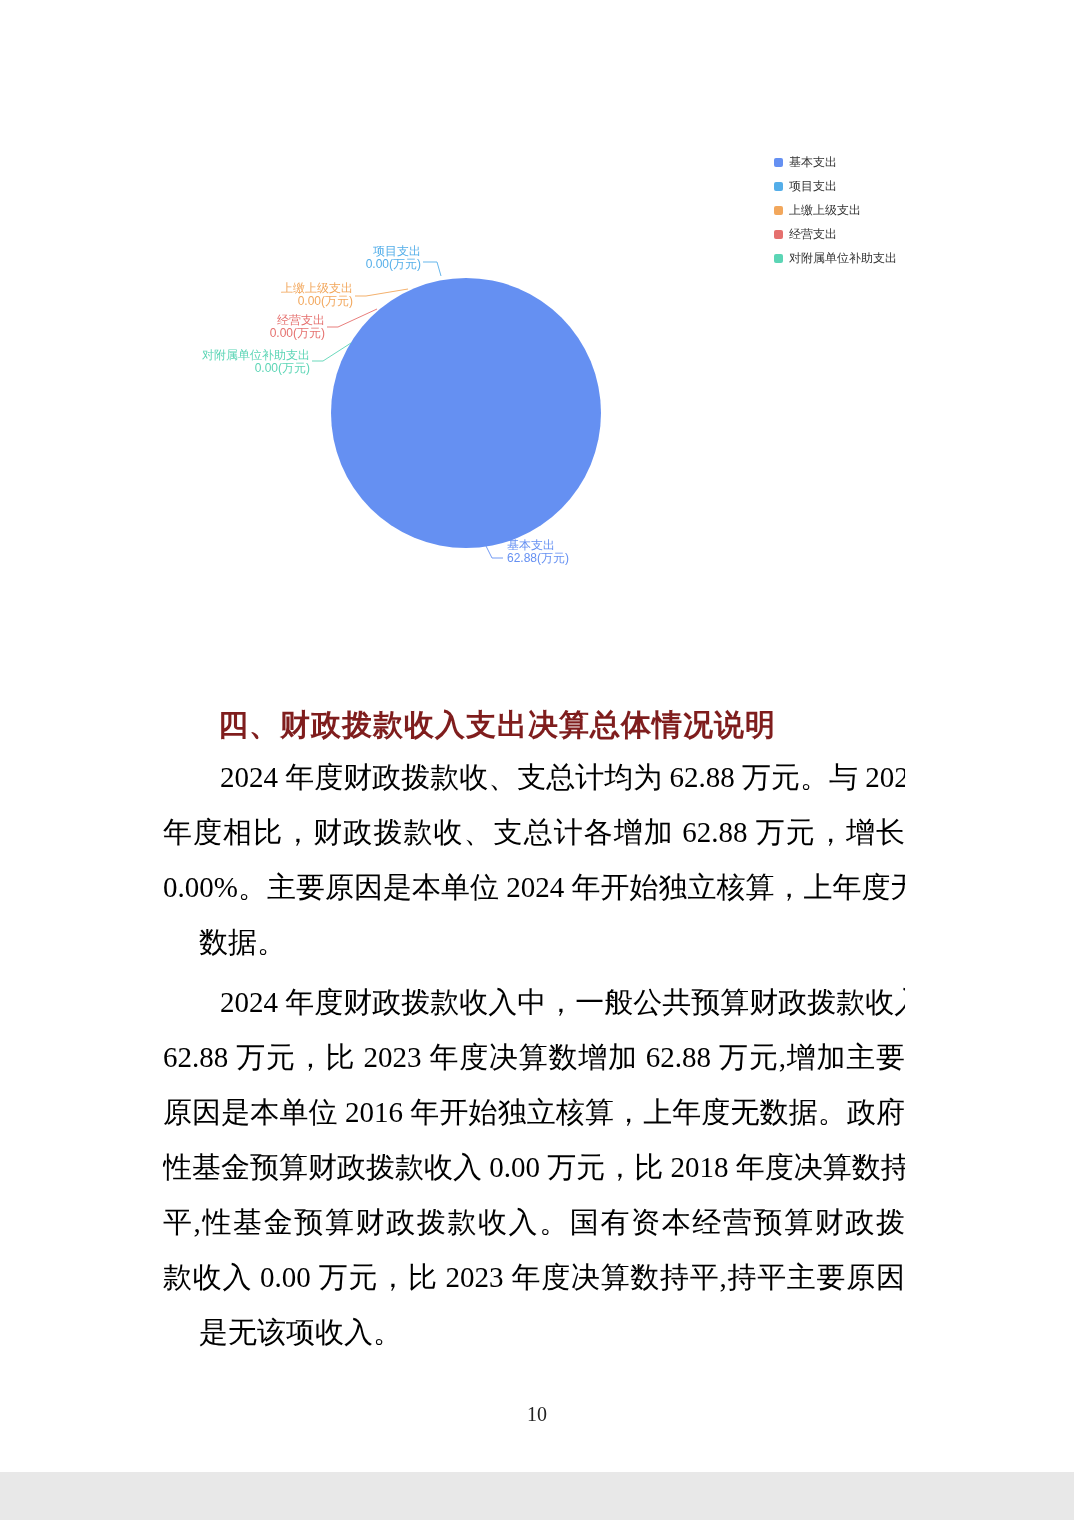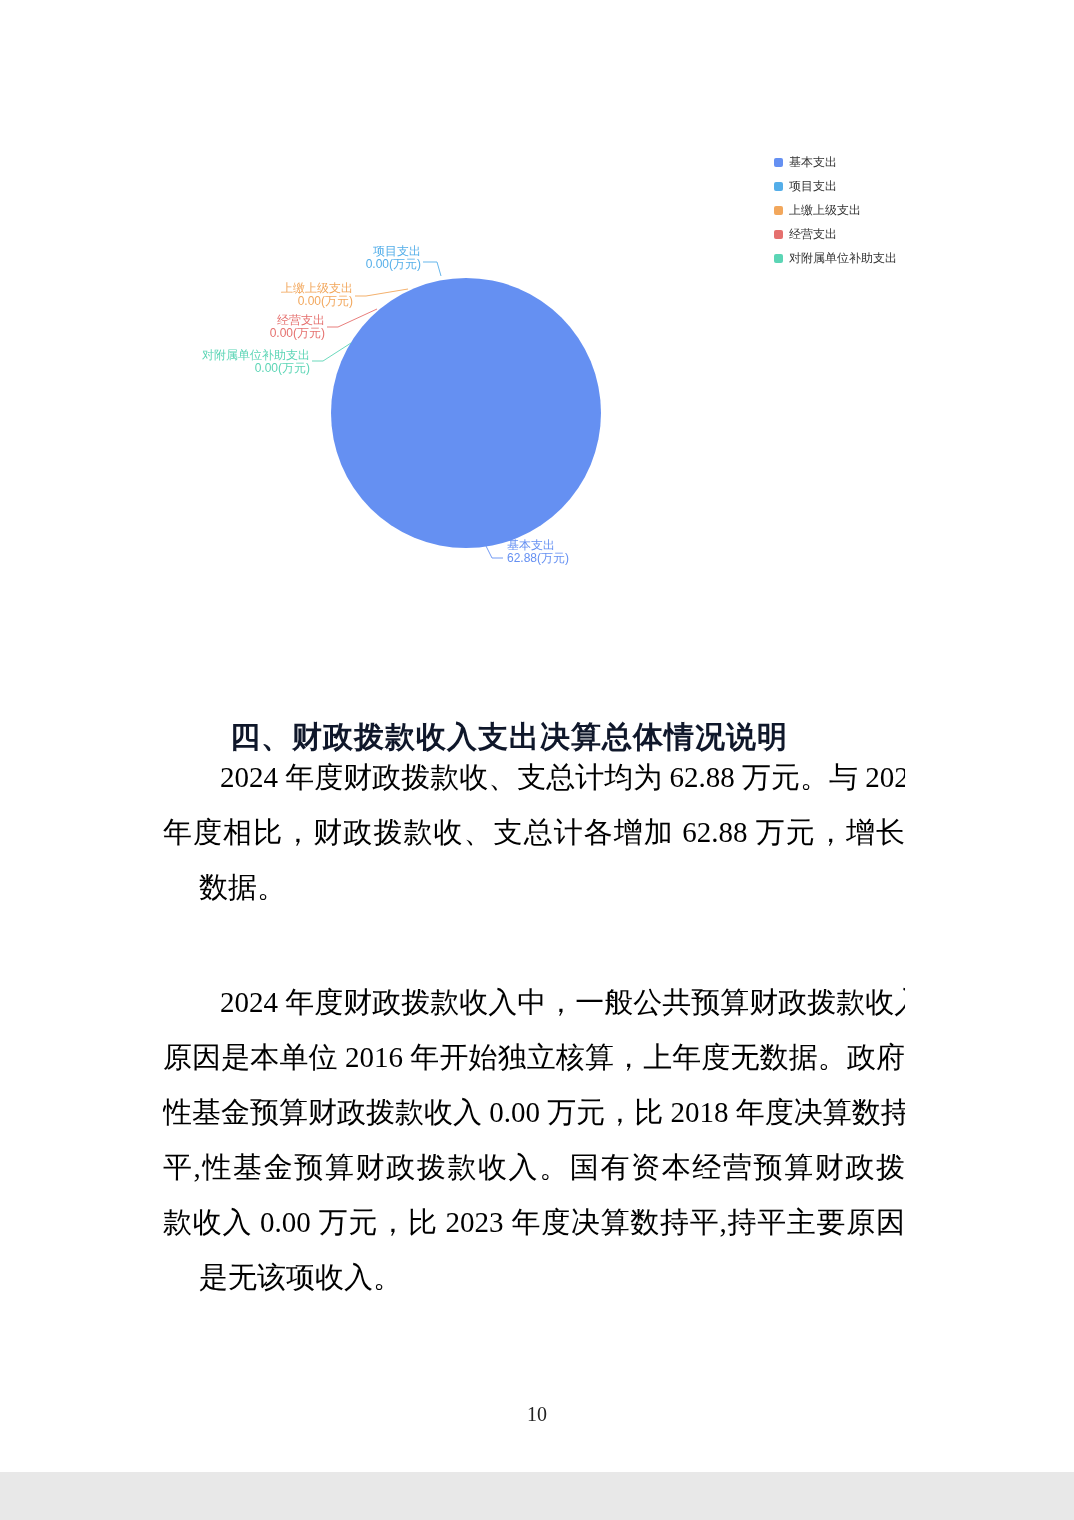--- a/index.html
+++ b/index.html
@@ -30,24 +30,24 @@
     position:absolute;
     font-family:"Liberation Sans","DejaVu Sans",sans-serif;
     font-size:12px;line-height:13px;
     white-space:nowrap;
   }
   .plabel.right{text-align:right;}
   .plabel.left{text-align:left;}
   
   .heading{
     position:absolute;left:218px;top:705px;
-    margin:12px;
+    margin:0;
     font-family:"Liberation Sans","DejaVu Sans",sans-serif;
     font-size:30px;font-weight:700;letter-spacing:1px;
-    color:#0f172a;white-space:nowrap;
+    color:#7f1d1d;white-space:nowrap;
   }
   .para{position:absolute;left:163px;width:742px;}
   .para.p1{top:750px;}
   .para.p2{top:975px;}
   .line{
     height:55px;line-height:55px;
     font-size:29px;color:#000;
     text-align:justify;text-align-last:justify;
     overflow:hidden;white-space:nowrap;
   }
@@ -117,25 +117,27 @@
       <div>基本支出</div>
       <div>62.88(万元)</div>
     </div>
   </div>
 
   <h2 class="heading">四、财政拨款收入支出决算总体情况说明</h2>
 
   <div class="para p1">
     <div class="line indent">2024 年度财政拨款收、支总计均为 62.88 万元。与 2023</div>
     <div class="line">年度相比，财政拨款收、支总计各增加 62.88 万元，增长</div>
+    <div class="line">0.00%。主要原因是本单位 2024 年开始独立核算，上年度无</div>
     <div class="line last">数据。</div>
   </div>
 
   <div class="para p2">
     <div class="line indent">2024 年度财政拨款收入中，一般公共预算财政拨款收入</div>
+    <div class="line">62.88 万元，比 2023 年度决算数增加 62.88 万元,增加主要</div>
     <div class="line">原因是本单位 2016 年开始独立核算，上年度无数据。政府</div>
     <div class="line">性基金预算财政拨款收入 0.00 万元，比 2018 年度决算数持</div>
     <div class="line">平,性基金预算财政拨款收入。国有资本经营预算财政拨</div>
     <div class="line">款收入 0.00 万元，比 2023 年度决算数持平,持平主要原因</div>
     <div class="line last">是无该项收入。</div>
   </div>
 
   <div class="page-number">10</div>
 
 </div>

